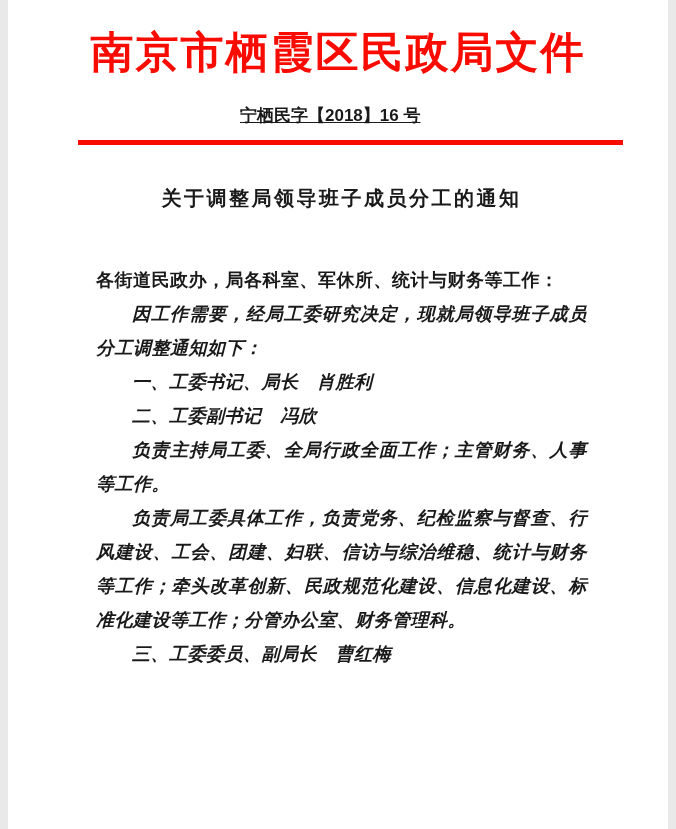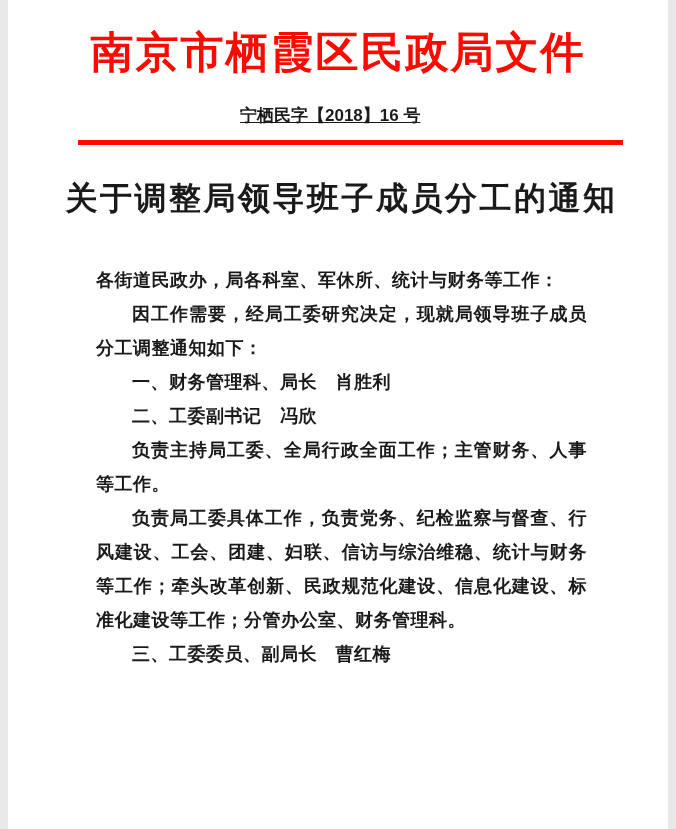--- a/index.html
+++ b/index.html
@@ -48,58 +48,59 @@
     margin-left: 146px;
   }
   .red-rule {
     margin: 12px 45px 0 70px;
     height: 5px;
     background: var(--accent-red, #f90b00);
   }
   .doc-title {
     margin: 38px 0 0 7px;
     text-align: center;
-    font-size: 32px;
+    font-size: 20px;
     line-height: 30px;
     font-weight: bold;
     letter-spacing: 2.5px;
     white-space: nowrap;
   }
   .body {
     margin-top: 50px;
     padding: 0 81px 0 88px;
     font-size: 18px;
     line-height: 34px;
     font-weight: bold;
     letter-spacing: 0.5px;
     text-align: justify;
   }
   .body p.para {
     margin: 0;
   }
   .body p.para.indent {
     text-indent: 2em;
+    font-style: italic;
   }
 </style>
 </head>
 <body>
 
 <div class="page">
   <div class="letterhead">
     <div class="org-title">南京市栖霞区民政局文件</div>
     <div class="doc-meta">
       <span class="doc-number">宁栖民字【2018】16 号</span>
     </div>
     <div class="red-rule"></div>
   </div>
 
   <h1 class="doc-title">关于调整局领导班子成员分工的通知</h1>
 
   <div class="body">
       <p class="para">各街道民政办，局各科室、军休所、统计与财务等工作：</p>
       <p class="para indent">因工作需要，经局工委研究决定，现就局领导班子成员分工调整通知如下：</p>
-      <p class="para indent">一、财务管理科、局长　肖胜利</p>
+      <p class="para indent">一、工委书记、局长　肖胜利</p>
       <p class="para indent">二、工委副书记　冯欣</p>
       <p class="para indent">负责主持局工委、全局行政全面工作；主管财务、人事等工作。</p>
       <p class="para indent">负责局工委具体工作，负责党务、纪检监察与督查、行风建设、工会、团建、妇联、信访与综治维稳、统计与财务等工作；牵头改革创新、民政规范化建设、信息化建设、标准化建设等工作；分管办公室、财务管理科。</p>
       <p class="para indent">三、工委委员、副局长　曹红梅</p>
     </div>
 </div>
 
 </body></html>

